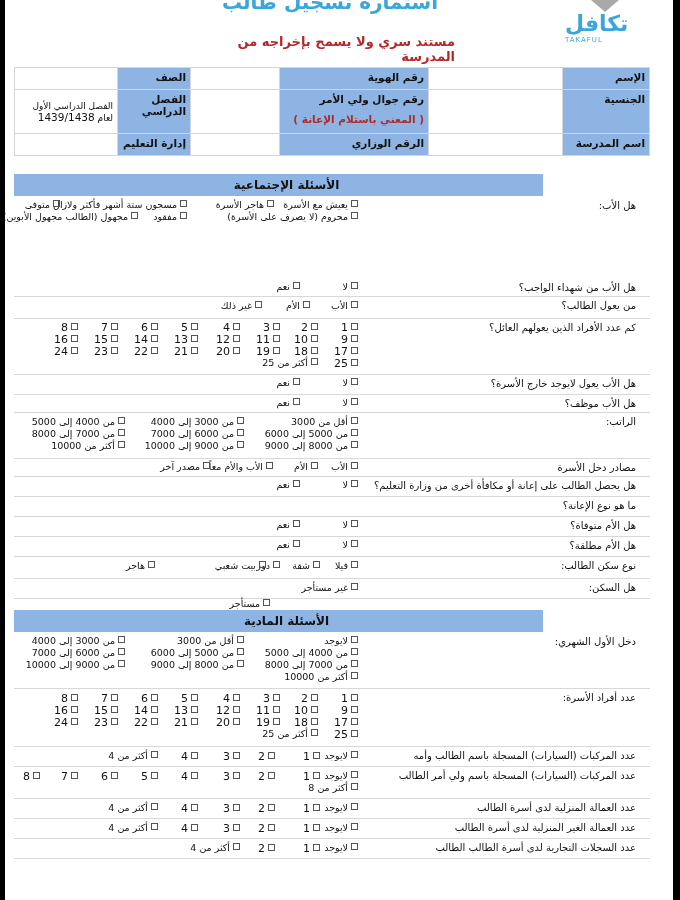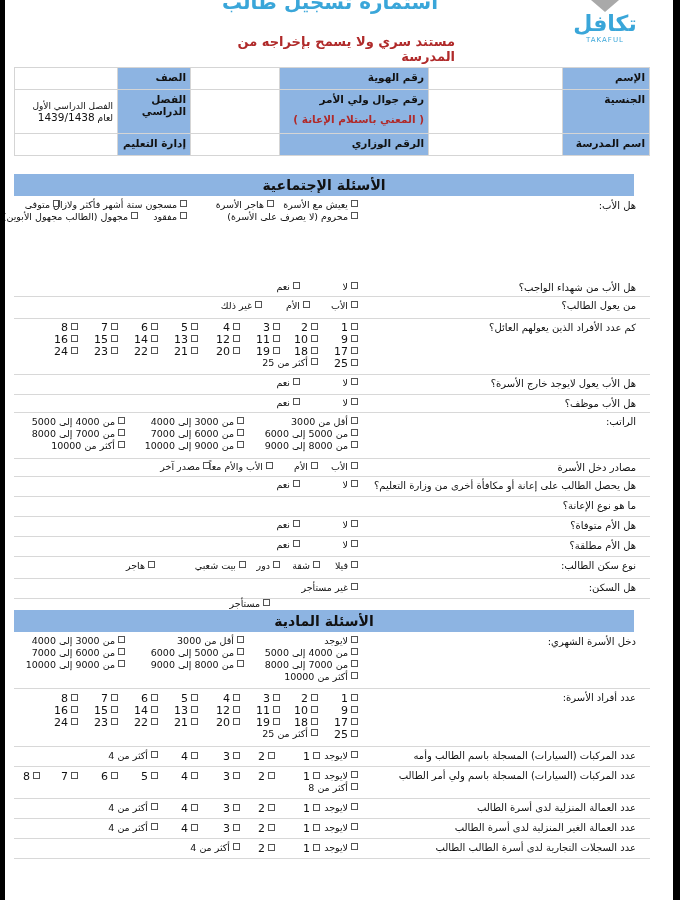--- a/index.html
+++ b/index.html
@@ -16,21 +16,21 @@
   
   .title {
     position: absolute; left: 200px; top: -10px; width: 250px; text-align: center;
     color: #3aa6d9; font-size: 20px; font-weight: bold; direction: rtl;
   }
   .subtitle {
     position: absolute; left: 200px; top: 34px; width: 250px; text-align: right;
     color: #b02a2a; font-size: 13px; font-weight: bold; direction: rtl;
   }
   .logo {
-    position: absolute; left: 560px; top: 0; width: 80px; height: 55px; text-align: center;
+    position: absolute; left: 560px; top: 0; width: 80px; height: 55px; text-align: left;
   }
   .logo .tri {
     width: 0; height: 0; margin: 0 auto;
     border-left: 14px solid transparent; border-right: 14px solid transparent;
     border-top: 12px solid #a9a9a9;
   }
   .logo .ar { color: #3aa6d9; font-size: 22px; line-height: 24px; font-weight: bold; }
   .logo .en { color: #3aa6d9; font-size: 7px; letter-spacing: 1px; line-height: 8px; }
 
   
@@ -41,23 +41,23 @@
   }
   table.info td { border: 1px solid #d5d5d5; padding: 3px 4px; vertical-align: top; }
   table.info td.lbl { background: #8db4e2; }
   table.info td.val { background: #fff; font-weight: normal; }
   .red { color: #b02a2a; display: block; margin-top: 8px; }
   .small-val { font-size: 9px; font-weight: normal; }
   .small-val b { font-size: 10.5px; font-weight: normal; }
 
   
   .sec {
-    position: absolute; left: 9px; width: 620px; height: 22px;
-    background: #8db4e2; text-align: center; font-size: 14px; font-weight: bold;
-    line-height: 22px; direction: rtl;
+    position: absolute; left: 9px; width: 513px; height: 22px;
+    background: #8db4e2; text-align: center; font-size: 12px; font-weight: bold;
+    line-height: 22px; direction: rtl; padding-left: 16px;
   }
 
   
   .q {
     position: absolute; left: 9px; width: 636px; direction: rtl;
     font-size: 9.5px; border-bottom: 1px solid #d8d8d8;
   }
   .q .ql {
     position: absolute; right: 14px; top: 4px; font-weight: normal; font-size: 10px; white-space: nowrap;
   }
@@ -229,30 +229,30 @@
     <div class="q" style="top: 536px; height: 20px;">
       <div class="ql">هل الأم مطلقة؟</div>
       <div class="opt" style="right:292px;top:3px"><span class="cb"></span><span class="">لا</span></div>
       <div class="opt" style="right:350px;top:3px"><span class="cb"></span><span class="">نعم</span></div>
     </div>
     <div class="q" style="top: 556px; height: 22px;">
       <div class="ql">نوع سكن الطالب:</div>
       <div class="opt" style="right:292px;top:4px"><span class="cb"></span><span class="">فيلا</span></div>
       <div class="opt" style="right:330px;top:4px"><span class="cb"></span><span class="">شقة</span></div>
       <div class="opt" style="right:370px;top:4px"><span class="cb"></span><span class="">دور</span></div>
-      <div class="opt" style="right:404px;top:4px"><span class="cb"></span><span class="">بيت شعبي</span></div>
+      <div class="opt" style="right:384px;top:4px"><span class="cb"></span><span class="">بيت شعبي</span></div>
       <div class="opt" style="right:495px;top:4px"><span class="cb"></span><span class="">هاجر</span></div>
     </div>
     <div class="q" style="top: 578px; height: 20px;">
       <div class="ql">هل السكن:</div>
       <div class="opt" style="right:292px;top:4px"><span class="cb"></span><span class="">غير مستأجر</span></div>
       <div class="opt" style="right:380px;top:20px"><span class="cb"></span><span class="">مستأجر</span></div>
     </div>
     <div class="q" style="top: 632px; height: 56px;">
-      <div class="ql">دخل الأسرة الشهري:</div>
+      <div class="ql">دخل الأول الشهري:</div>
       <div class="opt" style="right:292px;top:3px"><span class="cb"></span><span class="">لايوجد</span></div>
       <div class="opt" style="right:406px;top:3px"><span class="cb"></span><span class="">أقل من 3000</span></div>
       <div class="opt" style="right:525px;top:3px"><span class="cb"></span><span class="">من 3000 إلى 4000</span></div>
       <div class="opt" style="right:292px;top:15px"><span class="cb"></span><span class="">من 4000 إلى 5000</span></div>
       <div class="opt" style="right:406px;top:15px"><span class="cb"></span><span class="">من 5000 إلى 6000</span></div>
       <div class="opt" style="right:525px;top:15px"><span class="cb"></span><span class="">من 6000 إلى 7000</span></div>
       <div class="opt" style="right:292px;top:27px"><span class="cb"></span><span class="">من 7000 إلى 8000</span></div>
       <div class="opt" style="right:406px;top:27px"><span class="cb"></span><span class="">من 8000 إلى 9000</span></div>
       <div class="opt" style="right:525px;top:27px"><span class="cb"></span><span class="">من 9000 إلى 10000</span></div>
       <div class="opt" style="right:292px;top:39px"><span class="cb"></span><span class="">أكثر من 10000</span></div>

